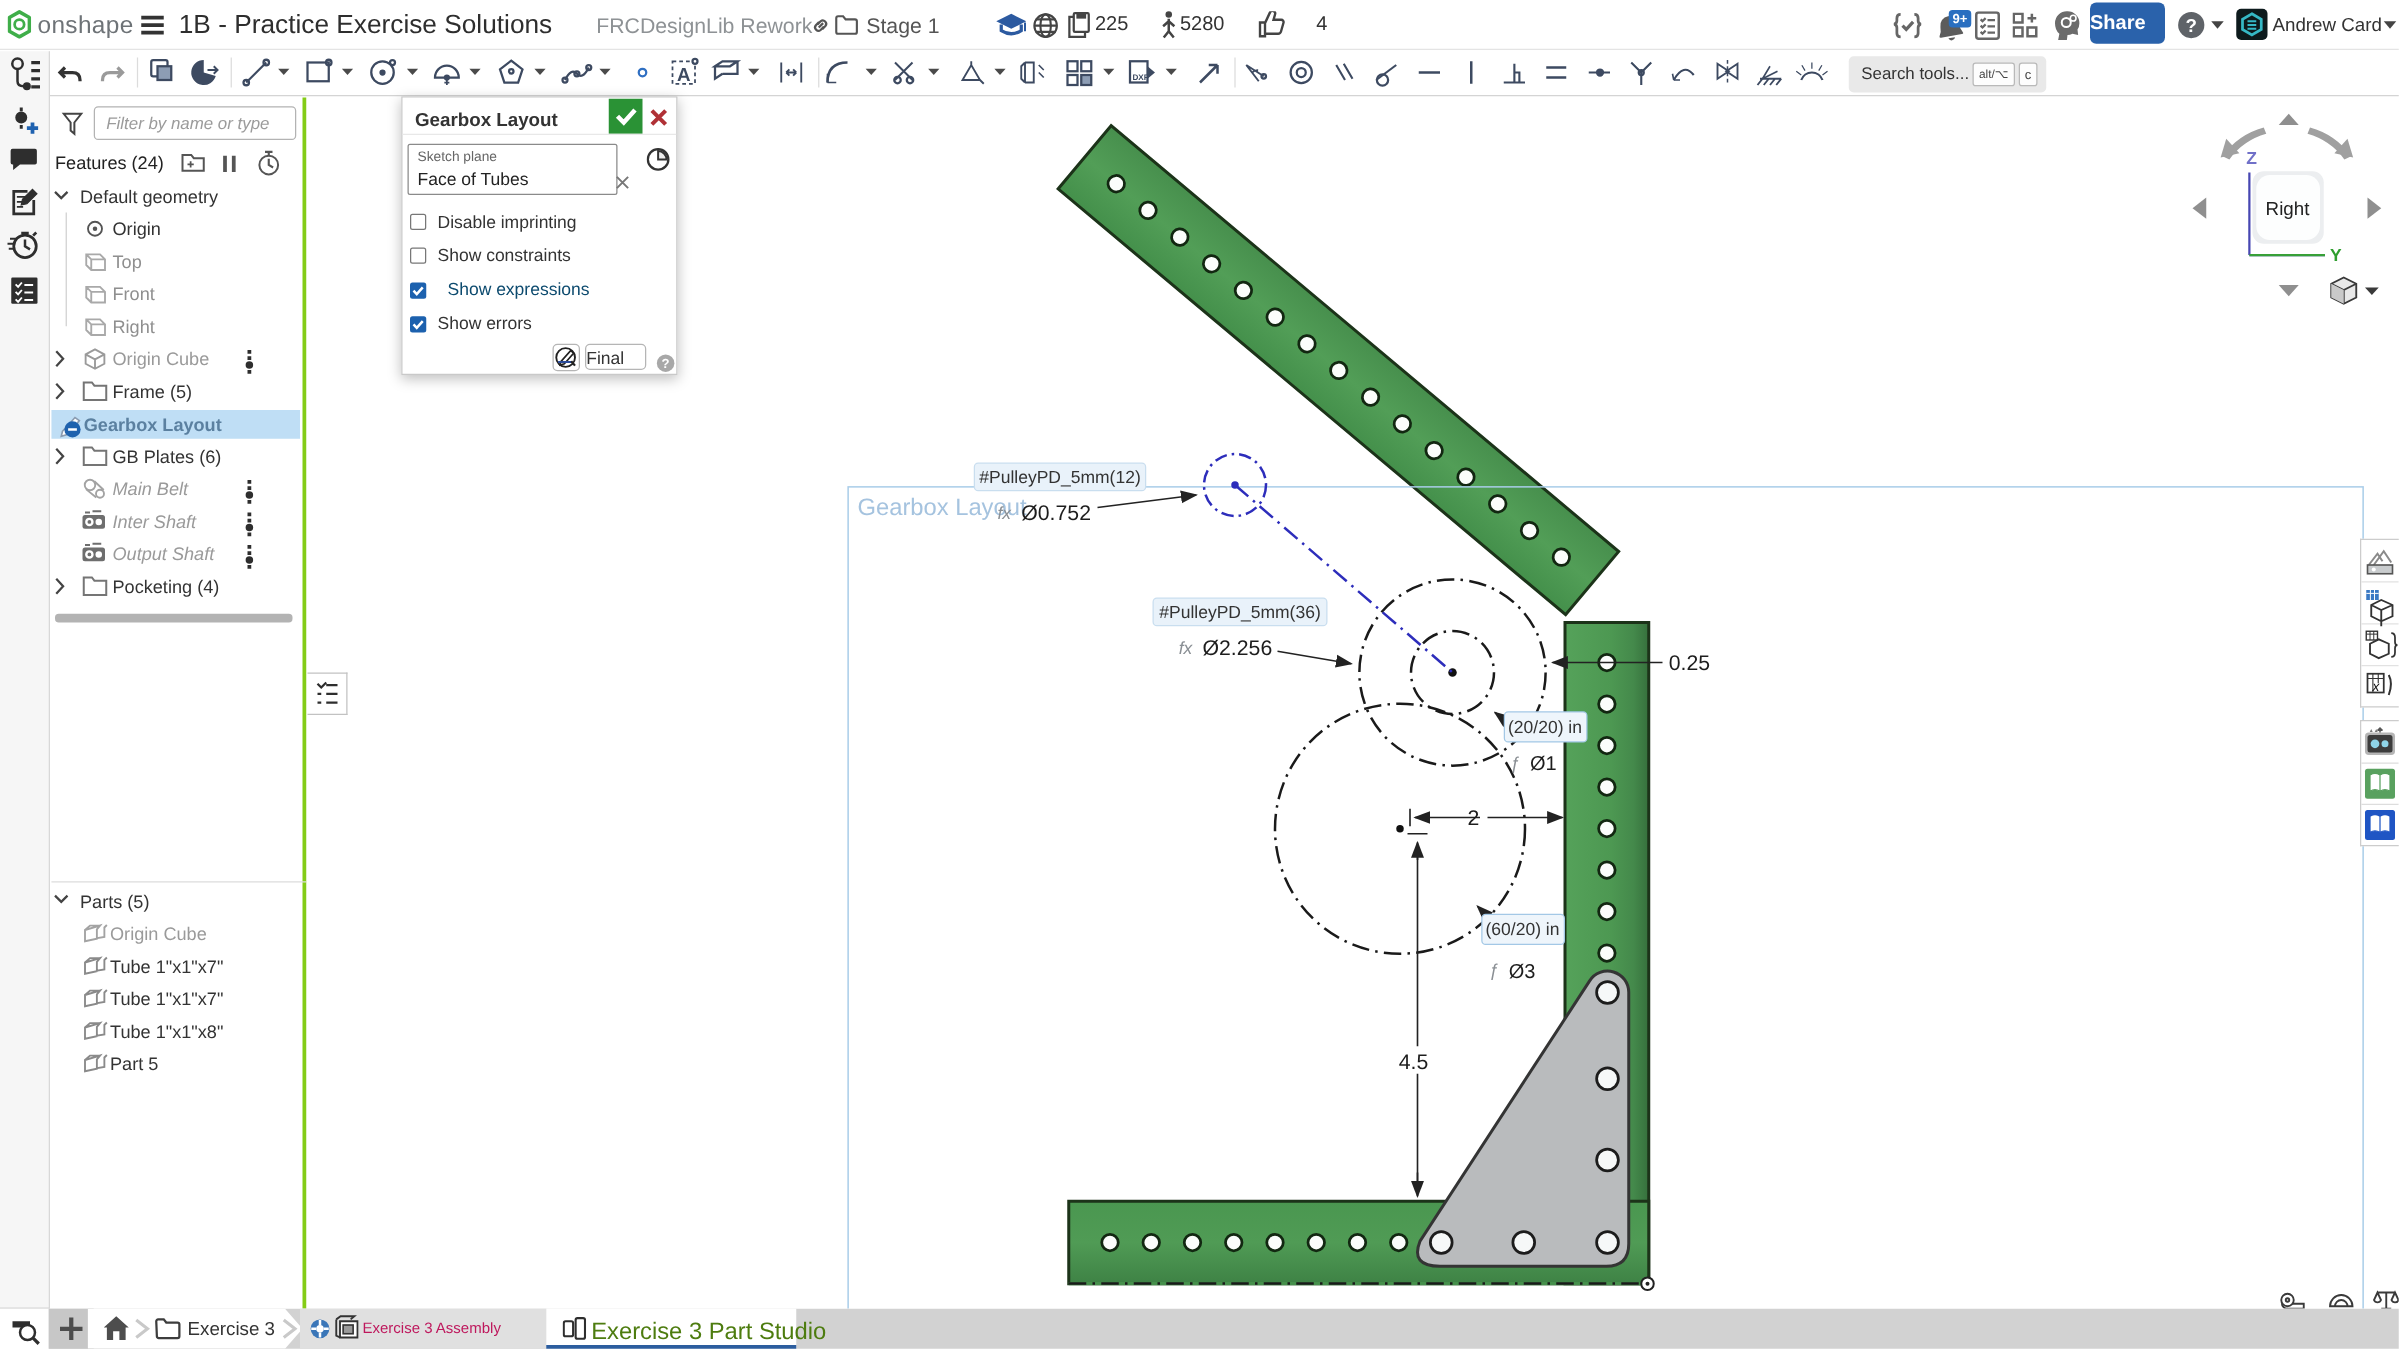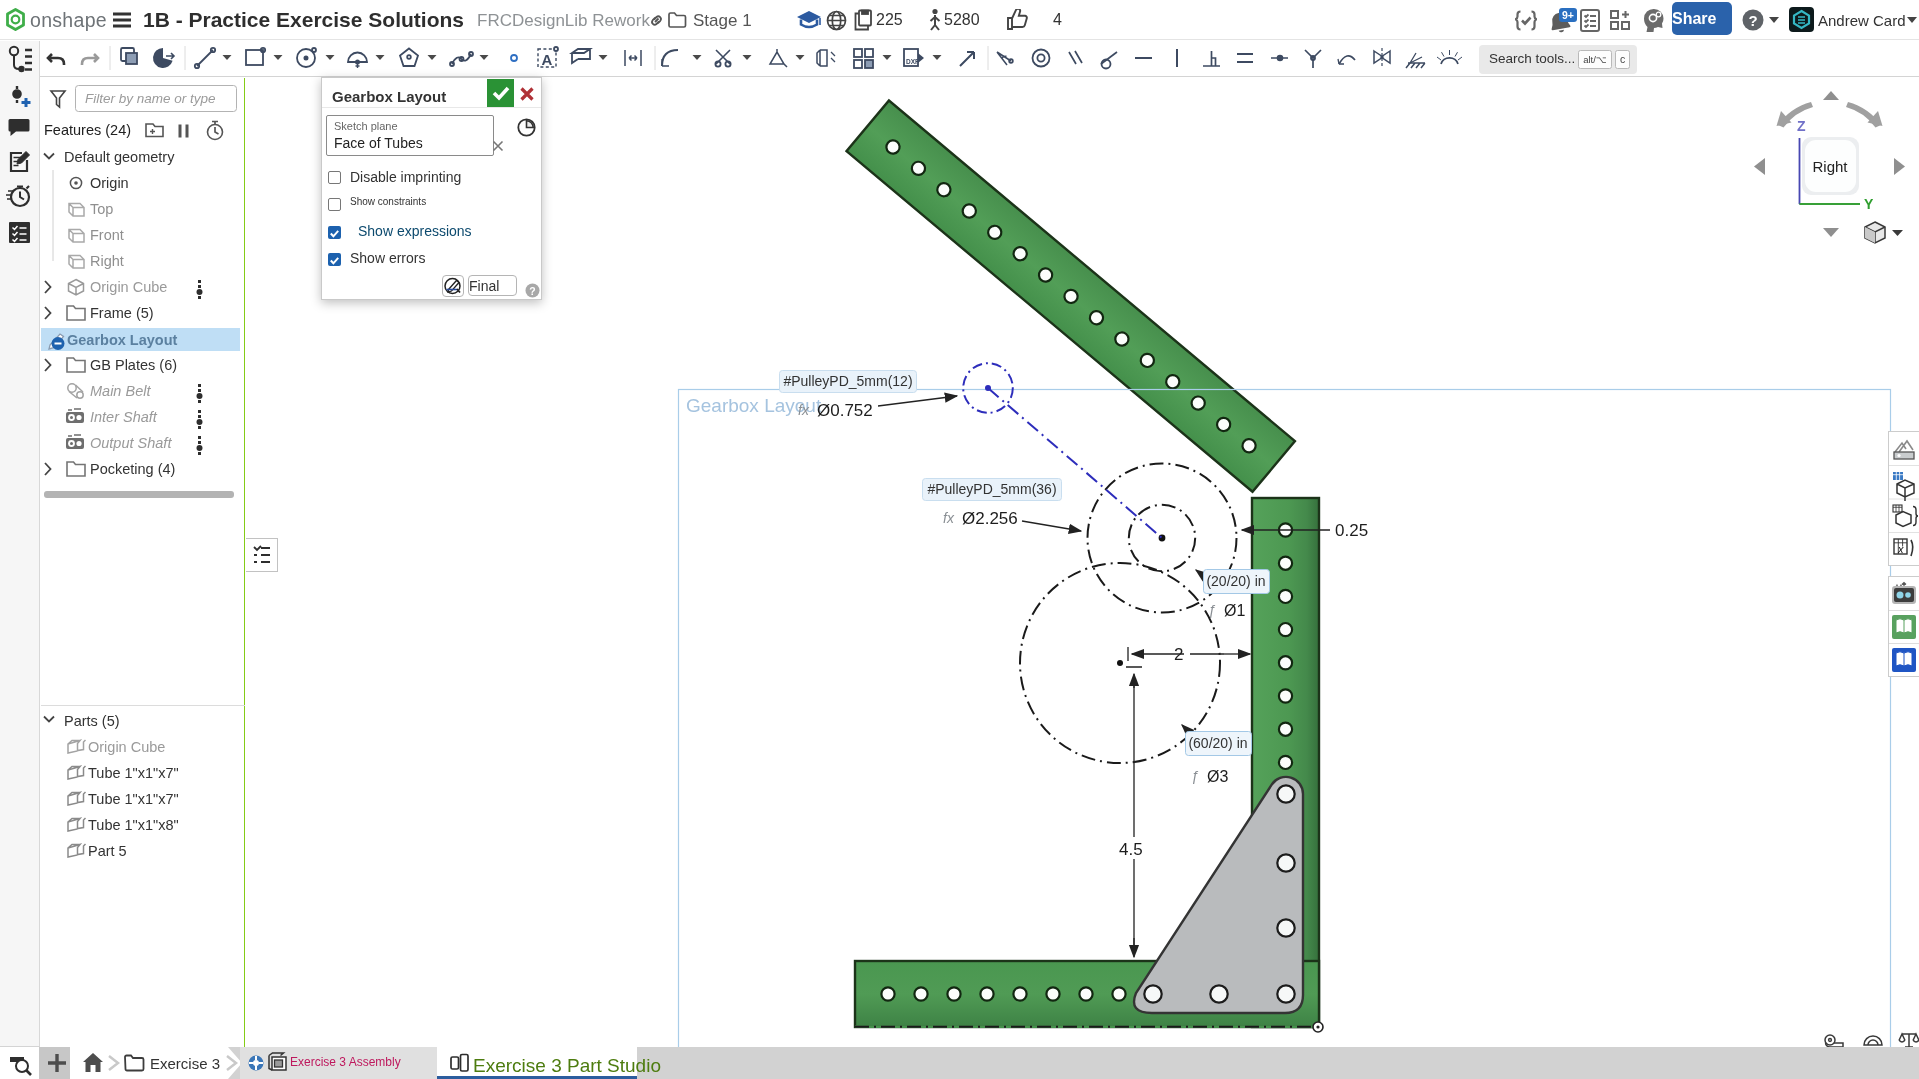--- a/index.html
+++ b/index.html
@@ -6,21 +6,21 @@
   html,body { width:1919px; height:1079px; overflow:hidden; background:#fff;
     font-family:"Liberation Sans", sans-serif; }
   .abs { position:absolute; white-space:nowrap; }
   #topbar { position:absolute; left:0; top:0; width:1919px; height:40px; background:#fff;
     border-bottom:1px solid #e4e4e4; }
   #toolbar { position:absolute; left:40px; top:41px; width:1879px; height:36px; background:#fff;
     border-bottom:1px solid #d4d4d4; }
   #lstrip { position:absolute; left:0; top:41px; width:40px; height:1006px; background:#f6f6f6;
     border-right:1px solid #d8d8d8; border-bottom:1px solid #d4d4d4;}
   #lpanel { position:absolute; left:41px; top:78px; width:204px; height:969px; background:#fff;
-    border-right:1px solid #84cc16; }
+    border-right:3px solid #84cc16; }
   #canvas { position:absolute; left:246px; top:78px; width:1673px; height:969px; background:#fff; }
   #tabbar { position:absolute; left:0; top:1047px; width:1919px; height:32px; background:#fff; }
   #tabbar .bar { position:absolute; left:39px; top:0; width:1880px; height:32px; background:#d2d2d2; }
 </style>
 </head>
 <body>
 <div id="canvas">
 <svg width="1673" height="969" viewBox="0 0 1673 969">
 <defs>
   <linearGradient id="gv" x1="0" y1="0" x2="1" y2="0">
@@ -262,21 +262,21 @@
   <svg class="abs" style="left:6px;top:8px" width="19" height="23" viewBox="0 0 19 23">
     <path d="M9.5 1.5 L17.5 6 L17.5 17 L9.5 21.5 L1.5 17 L1.5 6 Z" fill="none" stroke="#3fae49" stroke-width="2.8" stroke-linejoin="round"></path>
     <circle cx="9.5" cy="11.5" r="3.8" fill="none" stroke="#3fae49" stroke-width="2.2"></circle>
   </svg>
   <div class="abs" style="left:30px;top:9px;font-size:19.5px;color:#6e7377;letter-spacing:0.3px">onshape</div>
   <svg class="abs" style="left:112px;top:11px" width="20" height="18">
       <g stroke="#333" stroke-width="3">
         <path d="M1 3 H19 M1 9 H19 M1 15 H19"></path>
       </g>
     </svg>
-  <div class="abs" style="left:143px;top:8px;font-size:21px;font-weight:bold;color:#2e2e2e">1B - Practice Exercise Solutions</div>
+  <div class="abs" style="left:143px;top:8px;font-size:21px;font-weight:normal;color:#2e2e2e">1B - Practice Exercise Solutions</div>
   <div class="abs" style="left:477px;top:11px;font-size:17px;color:#8e9295">FRCDesignLib Rework</div>
   <svg class="abs" style="left:648px;top:12px" width="17" height="17" viewBox="0 0 17 17">
     <g stroke="#555" stroke-width="1.8" fill="none">
     <path d="M7 10 L10.5 6.5 M6 7.5 L8.5 5 a2.7 2.7 0 0 1 3.8 3.8 L9.8 11.3 M7.2 5.7 L4.7 8.2 a2.7 2.7 0 0 0 3.8 3.8 l2.5 -2.5"></path>
       </g>
   </svg>
   <svg class="abs" style="left:668px;top:12px" width="19" height="16" viewBox="0 0 19 16">
     <path d="M1 2.5 a1.5 1.5 0 0 1 1.5 -1.5 h4 l2 2.5 h7.5 a1.5 1.5 0 0 1 1.5 1.5 v8.5 a1.5 1.5 0 0 1 -1.5 1.5 h-13.5 a1.5 1.5 0 0 1 -1.5 -1.5 Z" fill="none" stroke="#555" stroke-width="1.7"></path>
   </svg>
   <div class="abs" style="left:693px;top:11px;font-size:17px;color:#555">Stage 1</div>
@@ -655,21 +655,21 @@
         <path d="M1.5 1.5 L10.5 10.5 M10.5 1.5 L1.5 10.5" stroke="#777" stroke-width="1.6"></path>
       </svg>
   </div>
   <svg class="abs" style="left:195px;top:40px" width="19" height="19" viewBox="0 0 19 19">
     <circle cx="9.5" cy="9.5" r="8.2" fill="none" stroke="#333" stroke-width="1.8"></circle>
     <path d="M9.5 9.5 L9.5 2.8 A6.7 6.7 0 0 1 16.2 9.5 Z" fill="#ededed" stroke="#333" stroke-width="1.6"></path>
   </svg>
   <div class="abs" style="left:6px;top:93px;width:13px;height:13px;border:1.5px solid #777;border-radius:2px"></div>
   <div class="abs" style="left:28px;top:91px;font-size:14px;color:#333">Disable imprinting</div>
   <div class="abs" style="left:6px;top:120px;width:13px;height:13px;border:1.5px solid #777;border-radius:2px"></div>
-  <div class="abs" style="left:28px;top:118px;font-size:10px;color:#333">Show constraints</div>
+  <div class="abs" style="left:28px;top:118px;font-size:14px;color:#333">Show constraints</div>
   <div class="abs" style="left:6px;top:148px;width:13px;height:13px;background:#1c61ae;border-radius:2px">
     <svg width="13" height="13">
         <path d="M2.8 6.5 l2.6 2.8 l4.8 -5.4" fill="none" stroke="#fff" stroke-width="2"></path>
       </svg>
   </div>
   <div class="abs" style="left:36px;top:145px;font-size:14px;color:#0c4a6e">Show expressions</div>
   <div class="abs" style="left:6px;top:175px;width:13px;height:13px;background:#1c61ae;border-radius:2px">
     <svg width="13" height="13">
         <path d="M2.8 6.5 l2.6 2.8 l4.8 -5.4" fill="none" stroke="#fff" stroke-width="2"></path>
       </svg>

